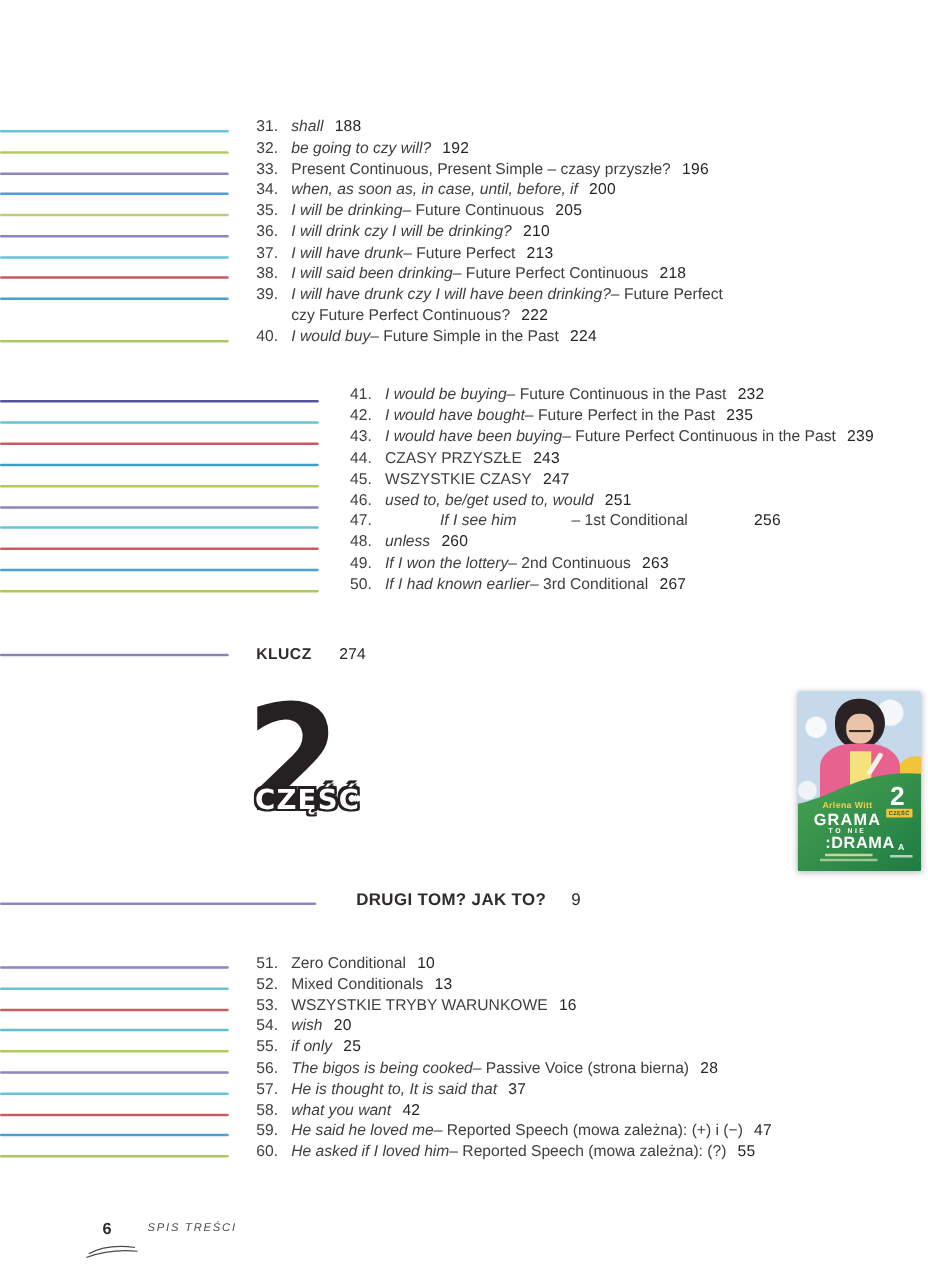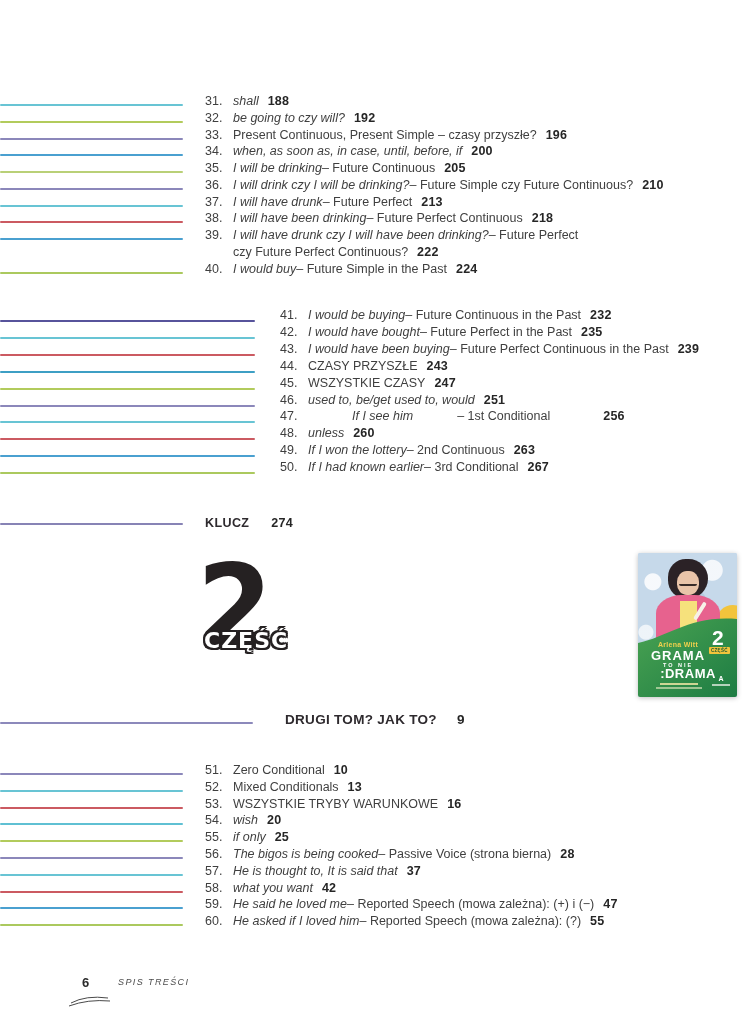--- a/index.html
+++ b/index.html
@@ -5,21 +5,21 @@
   html,body{margin:0;padding:0;background:#ffffff;}
   #page{position:relative;width:742px;height:1024px;background:#ffffff;overflow:hidden;
         font-family:"Liberation Sans","DejaVu Sans",sans-serif;margin-top:15px;}
   
   .rule{position:absolute;left:0;height:2px;border-radius:1px;}
   
   .toc-row{position:absolute;height:17px;line-height:17px;font-size:12.5px;color:#3f3f3f;
            white-space:nowrap;display:flex;align-items:center;}
   .toc-row .num{display:inline-block;flex:0 0 auto;color:#3f3f3f;}
   .it{font-style:italic;}
-  .pg{font-weight:bold;color:#262626;margin-left:9px;letter-spacing:.2px;}
+  .pg{font-weight:normal;color:#262626;margin-left:9px;letter-spacing:.2px;}
   
   .klucz-row{position:absolute;left:205px;top:500px;height:17px;line-height:17px;
              font-size:12.5px;font-weight:bold;color:#2e2a2e;letter-spacing:.4px;display:flex;}
   .klucz-row .pg{margin-left:22px;}
   
   .heading-row{position:absolute;left:285px;top:696px;height:18px;line-height:18px;
                font-size:13.5px;font-weight:bold;color:#2e2a2e;letter-spacing:.3px;display:flex;}
   .heading-row .pg{margin-left:20px;}
   
   .part-num{position:absolute;left:197px;top:542px;font-size:118px;font-weight:800;
@@ -112,34 +112,33 @@
       <div class="toc-row" style="top: 145px; left: 205px;">
         <span class="num" style="width: 28px;">35.</span>
         <span class="it">I will be drinking</span>
         <span> – Future Continuous</span>
         <span class="pg">205</span>
       </div>
       <div class="rule" style="top: 172.75px; width: 183px; background: rgb(139, 135, 186);"></div>
       <div class="toc-row" style="top: 161.75px; left: 205px;">
         <span class="num" style="width: 28px;">36.</span>
         <span class="it">I will drink czy I will be drinking?</span>
-        <span> – Future Simple czy Future Continuous?</span>
         <span class="pg">210</span>
       </div>
       <div class="rule" style="top: 189.5px; width: 183px; background: rgb(104, 196, 212);"></div>
       <div class="toc-row" style="top: 178.5px; left: 205px;">
         <span class="num" style="width: 28px;">37.</span>
         <span class="it">I will have drunk</span>
         <span> – Future Perfect</span>
         <span class="pg">213</span>
       </div>
       <div class="rule" style="top: 206.25px; width: 183px; background: rgb(203, 90, 97);"></div>
       <div class="toc-row" style="top: 195.25px; left: 205px;">
         <span class="num" style="width: 28px;">38.</span>
-        <span class="it">I will have been drinking</span>
+        <span class="it">I will said been drinking</span>
         <span> – Future Perfect Continuous</span>
         <span class="pg">218</span>
       </div>
       <div class="rule" style="top: 223px; width: 183px; background: rgb(74, 160, 208);"></div>
       <div class="toc-row" style="top: 212px; left: 205px;">
         <span class="num" style="width: 28px;">39.</span>
         <span class="it">I will have drunk czy I will have been drinking?</span>
         <span> – Future Perfect</span>
       </div>
       <div class="toc-row" style="top: 228.75px; left: 205px;">

